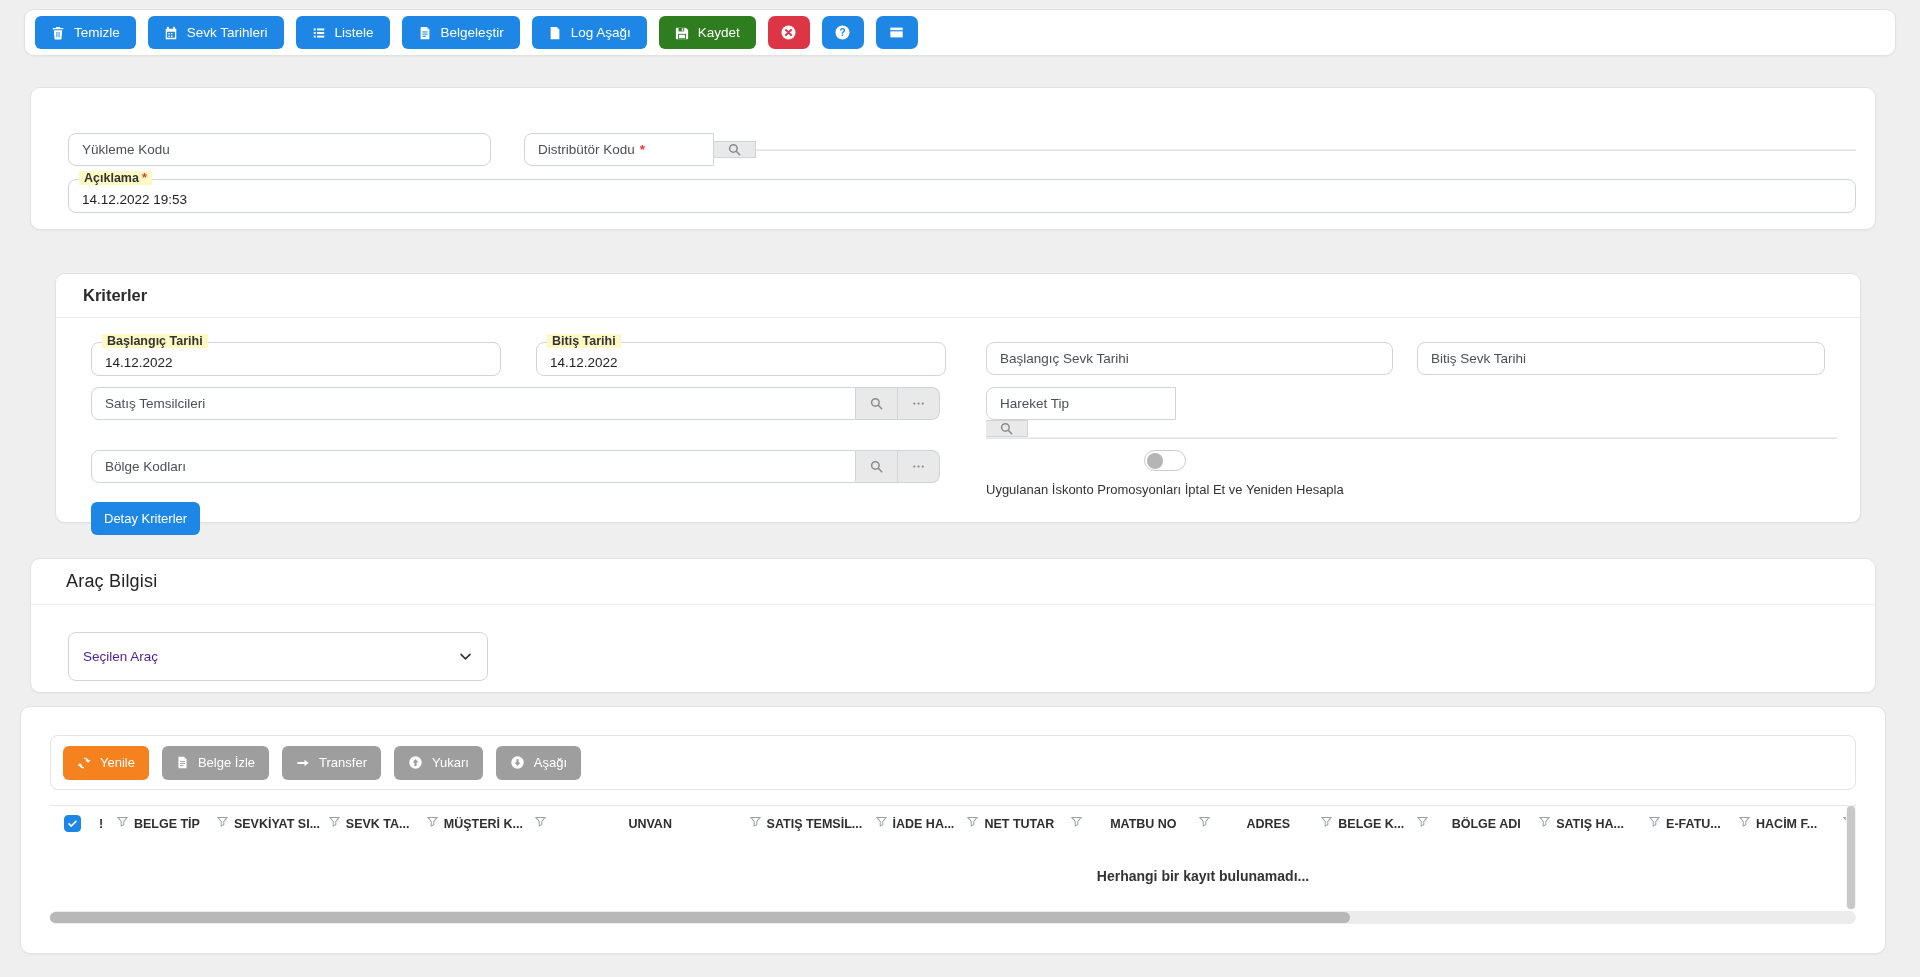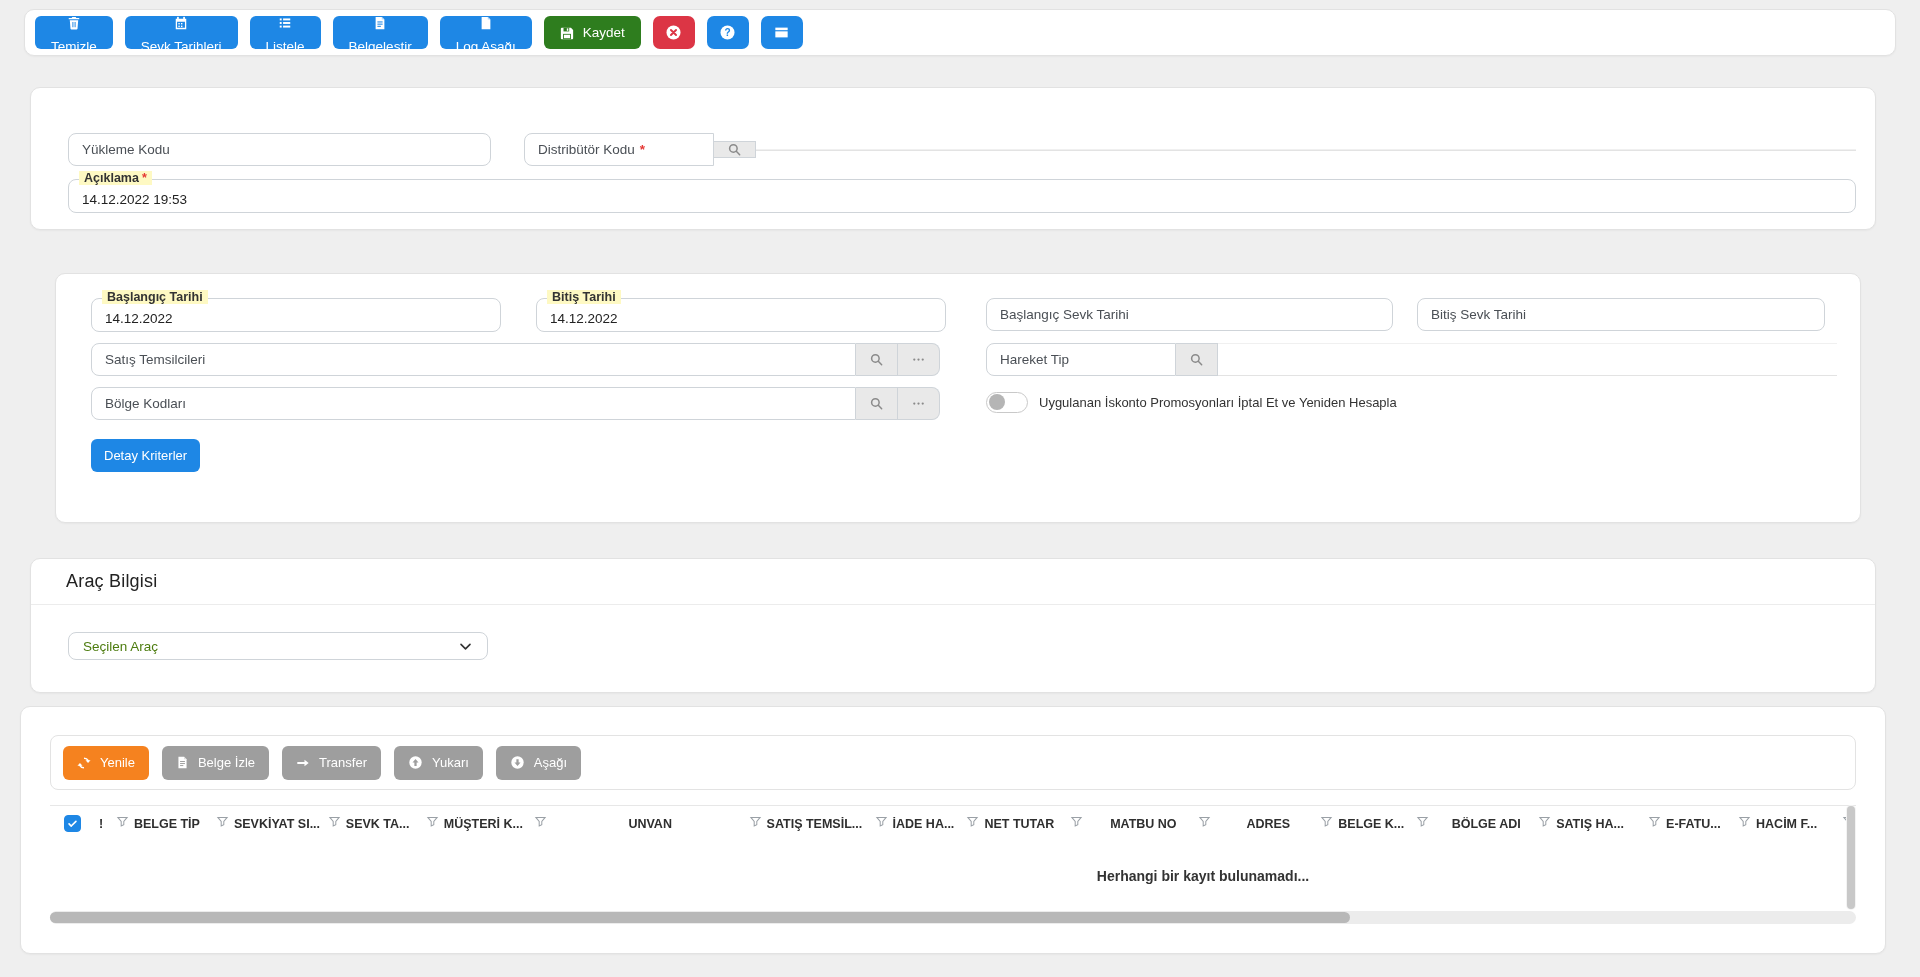--- a/index.html
+++ b/index.html
@@ -9,21 +9,21 @@
     font-family:"Liberation Sans", sans-serif;
     color:#333;
     font-size:13px;
   }
   .card { background:#fff; border:1px solid #e2e2e2; border-radius:10px; box-shadow:0 1px 2px rgba(0,0,0,.04); }
 
   
   .toolbar-card { margin:9px 24px 0 24px; height:47px; display:flex; align-items:center; gap:12px; padding:0 10px; }
   .tb-btn { display:inline-flex; align-items:center; gap:9px; border:none; border-radius:6px;
             color:#fff; font-family:inherit; font-size:13.5px; padding:0 16px; height:33px; cursor:pointer; }
-  .tb-btn.blue { background:#1e87e5;flex-direction:column; }
+  .tb-btn.blue { background:#1e87e5; }
   .tb-btn.green { background:#2e7d1e; }
   .sq-btn { width:42px; height:33px; border:none; border-radius:7px; display:inline-flex; align-items:center; justify-content:center; cursor:pointer; }
   .sq-btn.red { background:#dc3545; }
   .sq-btn.blue { background:#1e87e5; }
 
   
   .form-card { margin:31px 44px 0 30px; height:143px; padding:45px 19px 0 37px; }
   .frow1 { display:flex; align-items:flex-start; }
   .fake-input { height:33px; border:1px solid #cfd4d9; border-radius:8px; background:#fff;
                 display:flex; align-items:center; padding:0 13px; font-size:13.5px; color:#4a4f55; }
@@ -40,41 +40,41 @@
                       font-size:12.5px; font-weight:700; color:#333; }
   .fieldset .legend .star { color:#e53935; margin-left:3px; }
 
   
   .krit-card { margin:43px 59px 0 55px; height:250px; }
   .krit-head { height:44px; display:flex; align-items:center; padding:0 27px; border-bottom:1px solid #ececec;
                font-size:16.5px; font-weight:600; color:#2b2b2b; }
   .krit-body { padding:24px 23px 0 35px; }
   .krow { display:flex; align-items:flex-start; margin-bottom:11px; }
   .f410 { width:410px; }
-  .ml35 { margin-left:35px; } .ml40 { margin-left:40px; } .ml38 { margin-left:24px; } .ml43 { margin-left:43px; }
+  .ml35 { margin-left:35px; } .ml40 { margin-left:40px; } .ml38 { margin-left:24px; } .ml43 { margin-left:43px;flex-direction:column; }
   .group765 { display:flex; align-items:stretch; width:852px; }
   .group765 .fake-input { width:765px; border-radius:8px 0 0 8px; }
   .mini-btn.last { border-radius:0 8px 8px 0; }
   .hareket-group { display:flex; align-items:stretch; flex:1; }
   .hareket-group .fake-input { width:190px; border-radius:8px 0 0 8px; }
   .hareket-group .rest { flex:1; border-bottom:1px solid #e3e3e3; border-top:1px solid #f0f0f0; }
   .toggle-wrap { display:flex; align-items:center; gap:11px; height:30px; }
   .toggle { width:42px; height:21px; border:1px solid #c9c9c9; border-radius:11px; background:#fff; position:relative; cursor:pointer; flex:none; }
   .toggle .knob { position:absolute; left:2px; top:1.5px; width:16px; height:16px; border-radius:50%; background:#b5b5b5; }
   .toggle-label { font-size:13px; color:#333; }
   .detay-btn { margin-top:8px; background:#1e87e5; color:#fff; border:none; border-radius:6px;
                font-family:inherit; font-size:13px; padding:0 13px; height:33px; cursor:pointer; }
 
   
   .arac-card { margin:35px 44px 0 30px; height:135px; }
   .arac-head { height:46px; display:flex; align-items:center; padding:0 35px; border-bottom:1px solid #ececec;
                font-size:18px; font-weight:500; color:#222; letter-spacing:.2px; }
   .arac-body { padding:27px 0 0 37px; }
-  .select { width:420px; height:28px; border:1px solid #cfd4d9; border-radius:8px; display:flex;
-            align-items:center; justify-content:space-between; padding:0 14px; font-size:13.5px; color:#4d7c0f; cursor:pointer; }
+  .select { width:420px; height:49px; border:1px solid #cfd4d9; border-radius:8px; display:flex;
+            align-items:center; justify-content:space-between; padding:0 14px; font-size:13.5px; color:#4c1d95; cursor:pointer; }
 
   
   .grid-card { margin:13px 34px 0 20px; height:248px; padding:28px 29px 0 29px; }
   .grid-toolbar { border:1px solid #e3e3e3; border-radius:8px; height:55px; display:flex; align-items:center; gap:13px; padding:0 12px; }
   .g-btn { display:inline-flex; align-items:center; gap:9px; border:none; border-radius:6px; color:#fff;
            font-family:inherit; font-size:13px; padding:0 14px; height:34px; cursor:pointer; }
   .g-btn.orange { background:#f5821f; }
   .g-btn.gray { background:#9e9e9e; }
   .table-wrap { position:relative; margin-top:15px; }
   .thead { display:flex; align-items:center; height:36px; border-top:1px solid #e7e7e7; }
@@ -221,20 +221,23 @@
       <div class="rest"></div>
     </div>
   </div>
   <div class="fieldset">
     <span class="legend"><span>Açıklama</span><span class="star">*</span></span>
     <span>14.12.2022 19:53</span>
   </div>
 </div>
 
 <div class="card krit-card">
+  <div class="krit-head">
+    <span>Kriterler</span>
+  </div>
   <div class="krit-body">
 
     <div class="krow">
       <div class="fieldset f410" style="margin-top:0">
         <span class="legend">Başlangıç Tarihi</span>
         <span>14.12.2022</span>
       </div>
       <div class="fieldset f410 ml35" style="margin-top:0">
         <span class="legend">Bitiş Tarihi</span>
         <span>14.12.2022</span>

